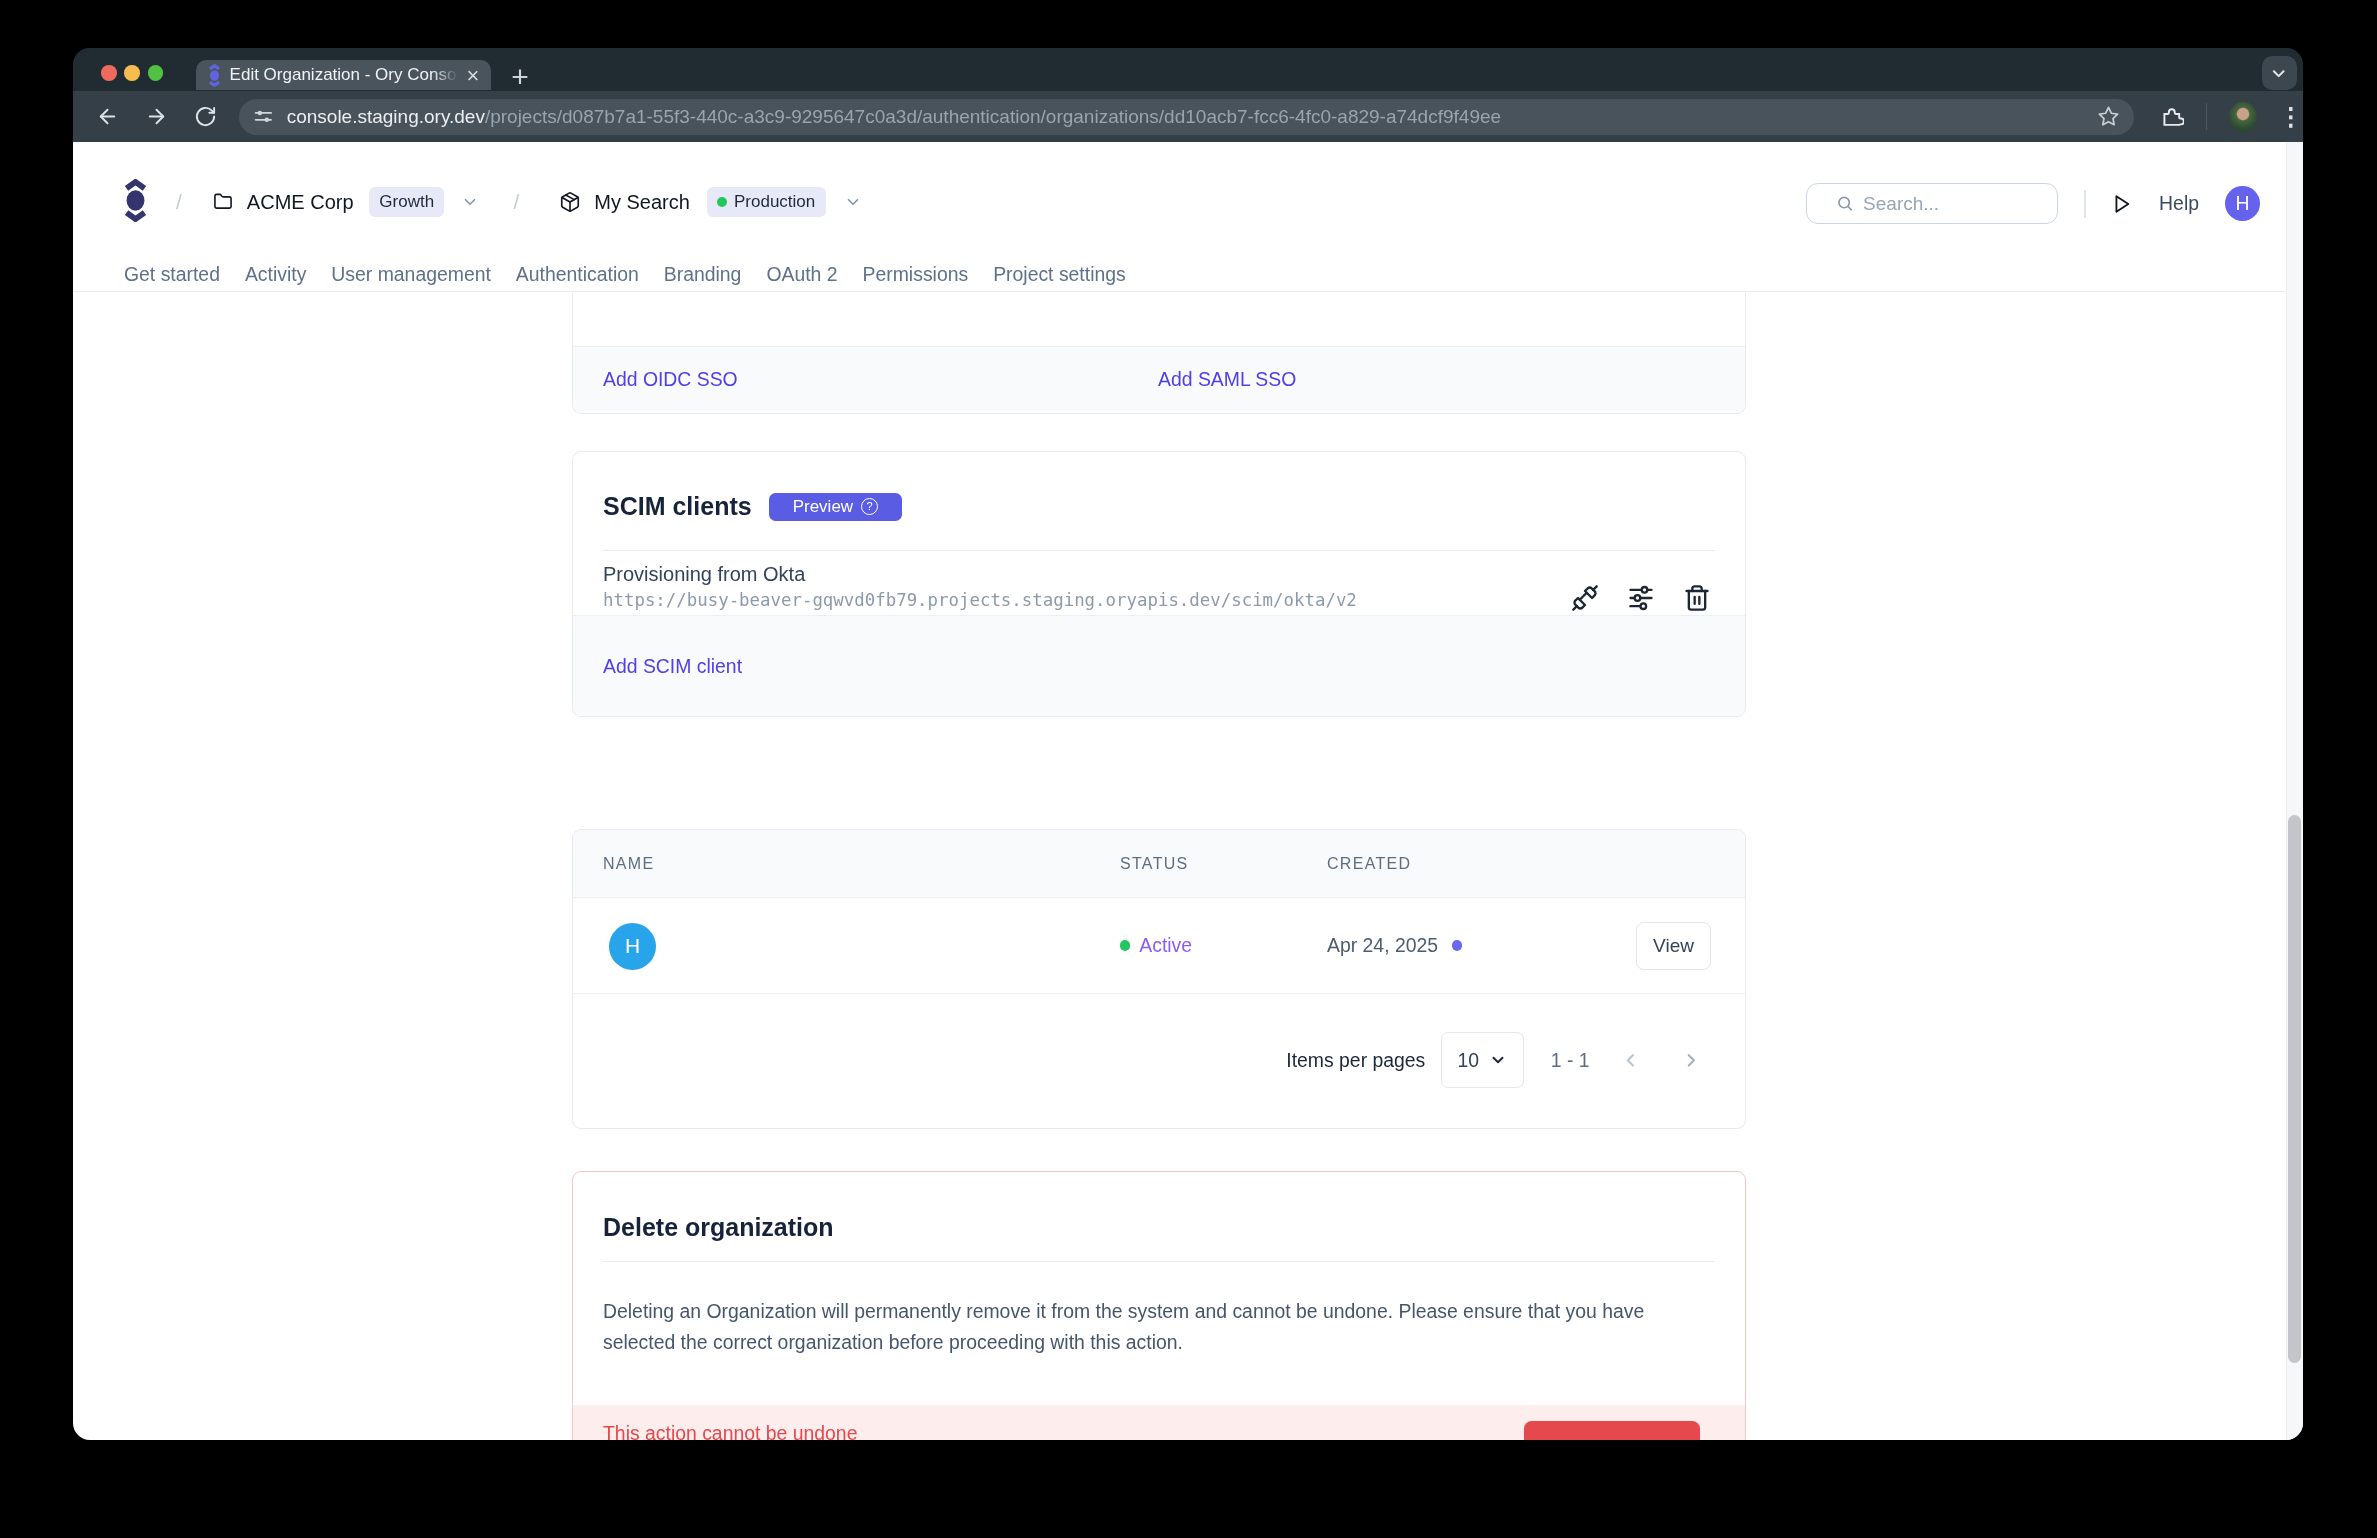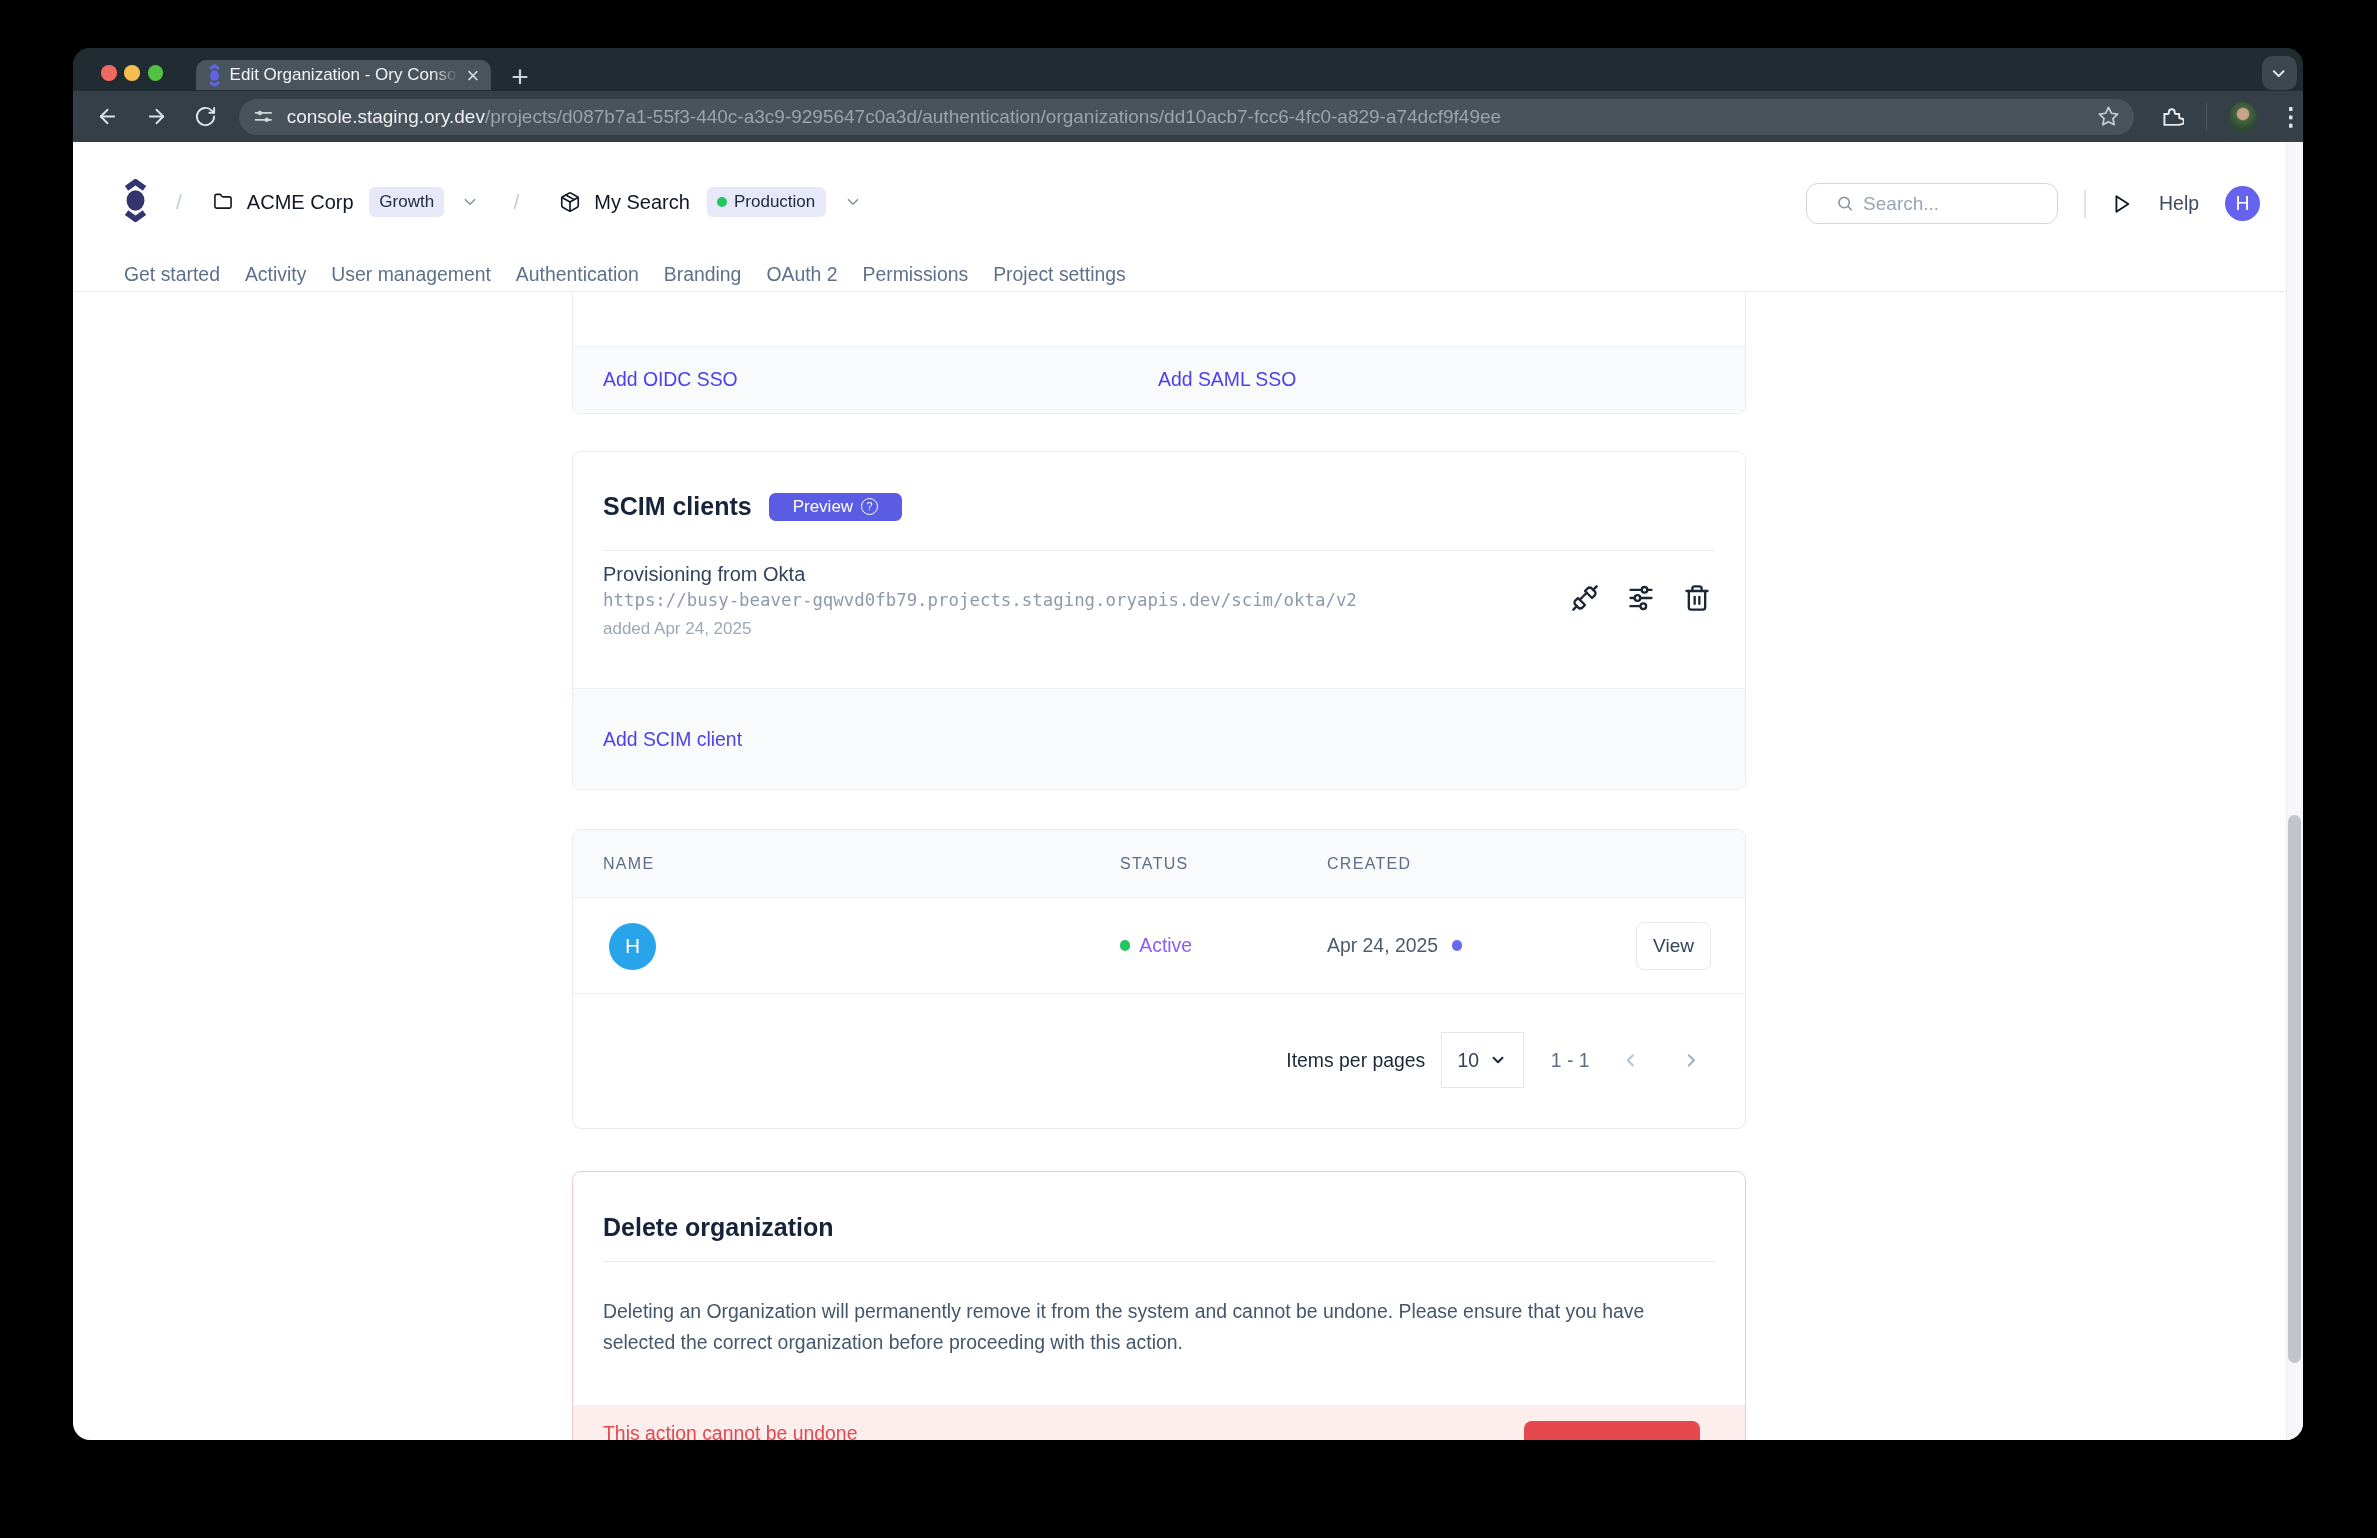--- a/index.html
+++ b/index.html
@@ -57,21 +57,21 @@
   .link { color:#4f40ea; font-size:19.4px; font-weight:500; cursor:pointer; white-space:nowrap; }
   .grayfoot { background:#f8fafc; border-top:1.3px solid #eceff4; }
 
   
   .card1 { top:151px; height:121px; border-top:none; border-radius:0 0 9px 9px; overflow:hidden; }
   .card1-white { height:53px; background:#fff; }
   .card1-foot { height:65px; display:flex; align-items:center; padding-left:30px; position:relative; }
   .saml { position:absolute; left:585px; }
 
   
-  .card2 { top:309px; height:339px; overflow:hidden; }
+  .card2 { top:309px; height:266px; overflow:hidden; }
   .c2-head { position:absolute; left:30px; top:40px; display:flex; align-items:center; gap:17px; }
   .h2t { font-size:25px; font-weight:700; color:#16233b; }
   .preview { background:#5b5ce4; color:#fff; font-size:17px; border-radius:6.5px; height:28px; padding:0 24px; display:flex; align-items:center; gap:7.8px; }
   .qmark { width:17.4px; height:17.4px; border:1.3px solid #fff; border-radius:50%; font-size:11px; display:flex; align-items:center; justify-content:center; }
   .c2-div { position:absolute; left:30px; right:30px; top:98px; height:1.3px; background:#e8ecf1; }
   .client-name { position:absolute; left:30px; top:111px; font-size:20px; color:#33435a; font-weight:500; }
   .client-url { position:absolute; left:30px; top:138px; font-family:"DejaVu Sans Mono", monospace; font-size:17.4px; color:#8d9aac; }
   .client-added { position:absolute; left:30px; top:167px; font-size:17px; color:#9aa8b8; }
   .client-actions { position:absolute; right:34px; top:132px; display:flex; gap:28px; color:#1c2734; }
   .client-actions svg { cursor:pointer; }
@@ -84,21 +84,21 @@
   .th1{left:30px;} .th2{left:547px;} .th3{left:754px;}
   .t-row { height:96px; border-bottom:1.3px solid #eceff4; position:relative; }
   .row-avatar { position:absolute; left:36px; top:24.5px; width:47px; height:47px; border-radius:50%; background:#27a4ea; color:#fff; font-size:21px; display:flex; align-items:center; justify-content:center; }
   .cell { position:absolute; top:0; height:100%; display:flex; align-items:center; gap:9px; font-size:19.4px; }
   .status-cell { left:547px; color:#8b5cf6; }
   .created-cell { left:754px; color:#4c5c70; gap:14px; }
   .i-dot { width:10.3px; height:10.3px; background:#6b68f0; }
   .view-btn { position:absolute; right:34px; top:24px; width:75px; height:48px; border:1.3px solid #e3e8ee; border-radius:7.8px; background:#fff; font-size:19px; color:#33435a; display:flex; align-items:center; justify-content:center; cursor:pointer; }
   .t-pag { height:132px; display:flex; align-items:center; justify-content:flex-end; padding-right:43px; }
   .pag-label { font-size:19.4px; color:#1b2838; }
-  .pagesize { margin-left:15.5px; width:83px; height:56px; border:1.3px solid #e3e8ee; border-radius:0; display:flex; align-items:center; justify-content:center; gap:10px; font-size:19.4px; color:#33435a; cursor:pointer; }
+  .pagesize { margin-left:15.5px; width:83px; height:56px; border:1.3px solid #e3e8ee; border-radius:7px; display:flex; align-items:center; justify-content:center; gap:10px; font-size:19.4px; color:#33435a; cursor:pointer; }
   .pag-range { margin-left:27px; font-size:19.4px; color:#5d6e84; }
   .pag-prev { margin-left:30px; color:#b9c4d2; }
   .pag-next { margin-left:41px; color:#a3b0c0; }
 
   
   .card4 { top:1029px; height:426px; border-color:#f3c9c8; overflow:hidden; }
   .c4-title { position:absolute; left:30px; top:41px; font-size:25px; font-weight:700; color:#16233b; }
   .c4-div { position:absolute; left:30px; right:30px; top:89px; height:1.3px; background:#e8ecf1; }
   .c4-desc { position:absolute; left:30px; top:124px; width:1098px; font-size:19.4px; line-height:31px; color:#45566b; }
   .c4-foot { position:absolute; left:0; right:0; top:233px; height:194px; background:#fdeded; }

